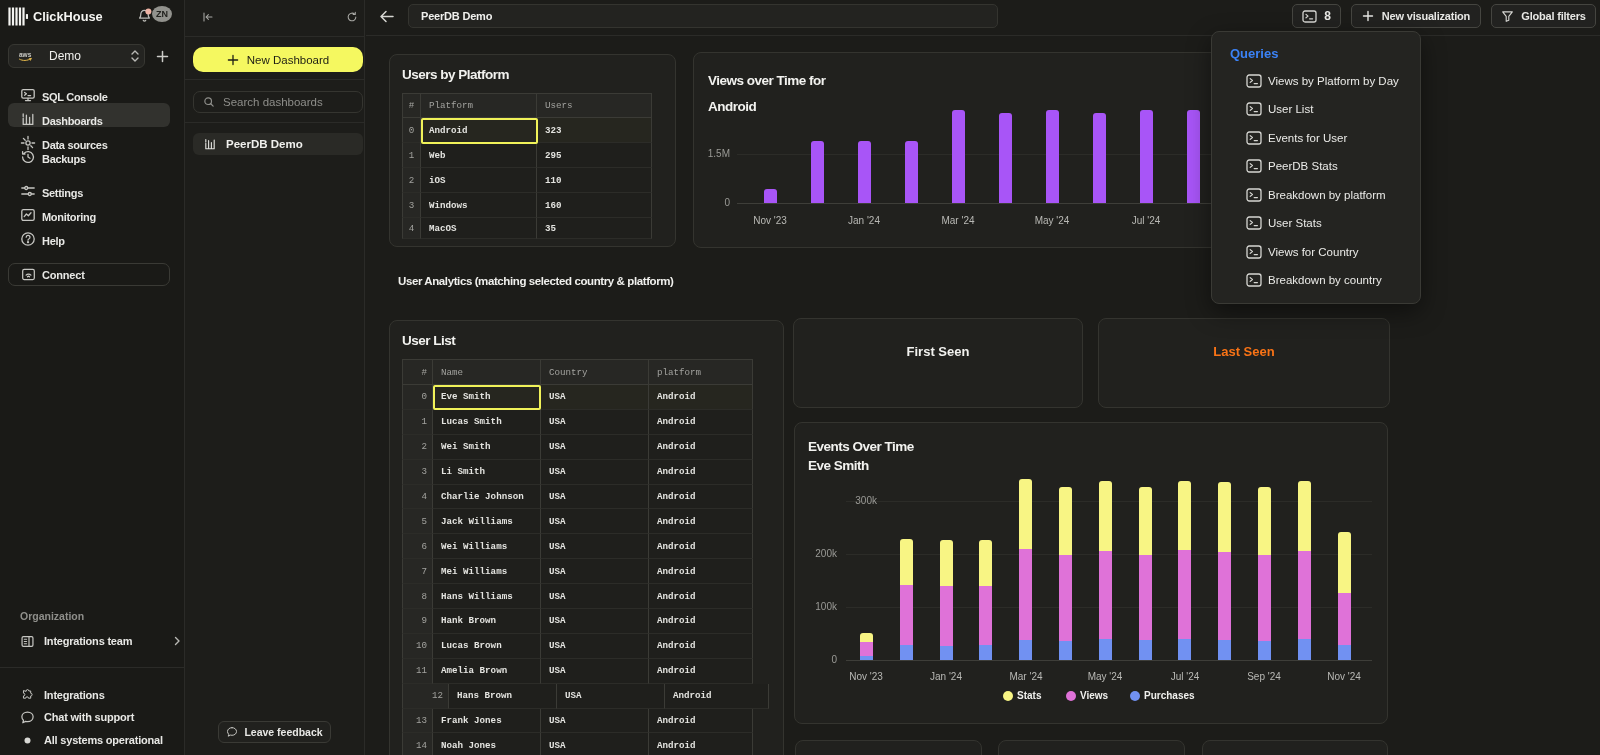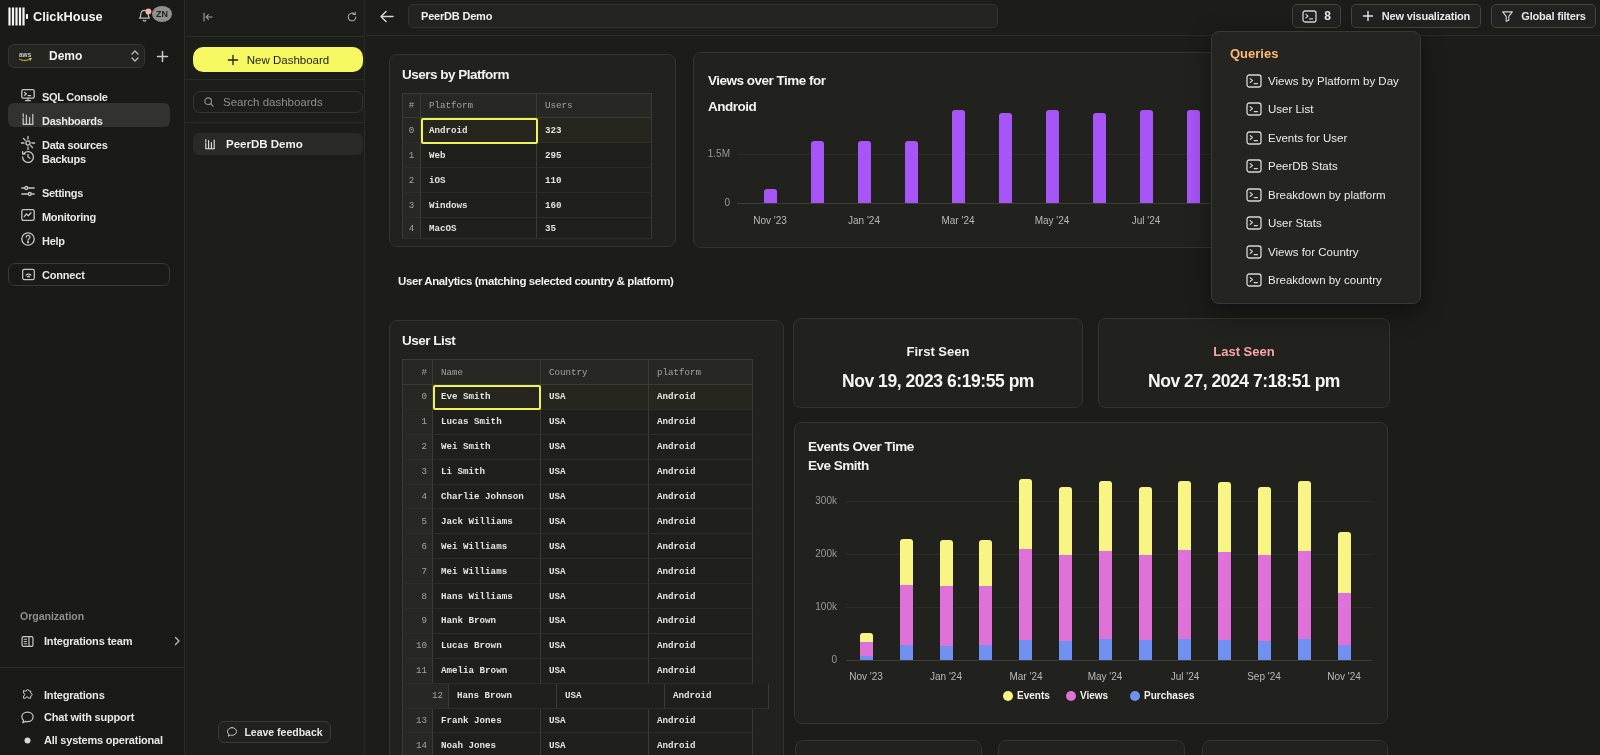--- a/index.html
+++ b/index.html
@@ -66,21 +66,21 @@
 <path d="M8.5 2.4 C5.9 2.4 4.8 4.3 4.8 6.3 C4.8 9.1 3.6 10.1 3.6 10.1 L13.4 10.1 C13.4 10.1 12.2 9.1 12.2 6.3 C12.2 4.3 11.1 2.4 8.5 2.4 Z" fill="none" stroke="#b9b9b5" stroke-width="1.25" stroke-linejoin="round"></path>
 <path d="M7.3 12.4 a1.4 1.4 0 0 0 2.4 0" fill="none" stroke="#b9b9b5" stroke-width="1.25" stroke-linecap="round"></path>
 <circle cx="12.4" cy="3.6" r="3" fill="#eeb3a4"></circle>
       </svg>
       <div class="abs" style="left:152px;top:6px;width:20px;height:16px;border-radius:50%;background:#92928d;color:#22221e;font-size:9px;font-weight:700;display:flex;align-items:center;justify-content:center;">ZN</div>
       <div class="abs" style="left:8px;top:44px;width:137px;height:24px;background:#242421;border:1px solid #373732;border-radius:6px;display:flex;align-items:center;">
 <svg style="margin-left:9px" width="15" height="11" viewBox="0 0 15 11">
           <text x="1" y="6" font-size="6.5" font-weight="700" fill="#c9c9c4" font-family="Liberation Sans">aws</text>
           <path d="M1.5 8.2 C4.5 10 9.5 10 13 7.6 M13 7.6 l-1.8 .2 M13 7.6 l-.5 1.6" stroke="#e8bb4c" stroke-width="1" fill="none" stroke-linecap="round"></path>
         </svg>
-<span style="margin-left:8px;font-size:12px;font-weight:700;color:#f0f0ed;padding-left:8px;">Demo</span>
+<span style="margin-left:8px;font-size:12px;font-weight:400;color:#f0f0ed;padding-left:8px;">Demo</span>
 <svg style="position:absolute;left:121px" width="10" height="14" viewBox="0 0 10 14">
           <path d="M2 5 L5 2 L8 5 M2 9 L5 12 L8 9" stroke="#b9b9b5" stroke-width="1.4" fill="none" stroke-linecap="round" stroke-linejoin="round"></path>
         </svg>
 </div>
       <svg class="abs" style="left:156px;top:50px" width="13" height="13" viewBox="0 0 13 13">
         <path d="M6.5 1.5 V11.5 M1.5 6.5 H11.5" stroke="#cdcdc9" stroke-width="1.5" stroke-linecap="round"></path>
       </svg>
       <div class="navitem" style="top:79px"><svg class="icn" width="16" height="16" viewBox="0 0 16 16">
           <rect x="1.8" y="2.6" width="12.4" height="8.6" rx="1.4"></rect>
           <path d="M5.5 13.6 h5 M8 11.4 v2"></path>
@@ -332,28 +332,26 @@
       <div class="tr">
         <div class="td idx first" style="width:31px;height:24.9px;">14</div>
         <div class="td" style="width:108px;height:24.9px;font-weight:700;">Noah Jones</div>
         <div class="td" style="width:108px;height:24.9px;font-weight:700;">USA</div>
         <div class="td" style="width:104px;height:24.9px;font-weight:700;">Android</div>
       </div>
     </div>
     <div class="selcell" style="left:433px;top:385px;width:108px;height:25px;"></div>
     <div class="panel" style="left:793px;top:318px;width:290px;height:90px;"></div>
     <div class="abs" style="left:793px;top:344px;width:290px;text-align:center;font-size:13px;font-weight:700;color:#f2f2ef;">First Seen</div>
-    <div class="abs" style="left:793px;top:371px;width:290px;text-align:center;font-size:17.5px;font-weight:700;letter-spacing:-0.45px;color:#f5f5f2;">Nov 19, 2023 6:19:55 pm</div>
     <div class="panel" style="left:1098px;top:318px;width:292px;height:90px;"></div>
-    <div class="abs" style="left:1098px;top:344px;width:292px;text-align:center;font-size:13px;font-weight:700;color:#fca5a5;">Last Seen</div>
-    <div class="abs" style="left:1098px;top:371px;width:292px;text-align:center;font-size:17.5px;font-weight:700;letter-spacing:-0.45px;color:#f5f5f2;">Nov 27, 2024 7:18:51 pm</div>
+    <div class="abs" style="left:1098px;top:344px;width:292px;text-align:center;font-size:13px;font-weight:700;color:#f97316;">Last Seen</div>
     <div class="panel" style="left:794px;top:422px;width:594px;height:302px;"></div>
     <div class="abs ptitle" style="left:808px;top:437px;line-height:19px;">Events Over Time<br>Eve Smith</div>
     <div class="grid" style="left:846px;top:501px;width:526px;"></div>
-    <div class="ylab" style="left:797px;top:495px;width:40px;">300k</div>
+    <div class="ylab" style="left:837px;top:495px;width:40px;">300k</div>
     <div class="grid" style="left:846px;top:554px;width:526px;"></div>
     <div class="ylab" style="left:797px;top:548px;width:40px;">200k</div>
     <div class="grid" style="left:846px;top:607px;width:526px;"></div>
     <div class="ylab" style="left:797px;top:601px;width:40px;">100k</div>
     <div class="grid base" style="left:846px;top:660px;width:526px;"></div>
     <div class="ylab" style="left:797px;top:654px;width:40px;">0</div>
     <div class="seg" style="left:860.0px;top:655.9px;width:13px;height:4px;background:#7191f2;"></div>
     <div class="seg" style="left:860.0px;top:641.9px;width:13px;height:14px;background:#df72d8;"></div>
     <div class="seg" style="left:860.0px;top:632.9px;width:13px;height:9px;background:#f8f584;border-radius:3px 3px 0 0;"></div>
     <div class="seg" style="left:899.8px;top:644.9px;width:13px;height:15px;background:#7191f2;"></div>
@@ -393,30 +391,30 @@
     <div class="seg" style="left:1337.6px;top:592.9px;width:13px;height:52px;background:#df72d8;"></div>
     <div class="seg" style="left:1337.6px;top:531.9px;width:13px;height:61px;background:#f8f584;border-radius:3px 3px 0 0;"></div>
     <div class="xlab" style="left:866px;top:671px;">Nov '23</div>
     <div class="xlab" style="left:946px;top:671px;">Jan '24</div>
     <div class="xlab" style="left:1026px;top:671px;">Mar '24</div>
     <div class="xlab" style="left:1105px;top:671px;">May '24</div>
     <div class="xlab" style="left:1185px;top:671px;">Jul '24</div>
     <div class="xlab" style="left:1264px;top:671px;">Sep '24</div>
     <div class="xlab" style="left:1344px;top:671px;">Nov '24</div>
     <div class="abs" style="left:1003px;top:691px;width:10px;height:10px;border-radius:50%;background:#f8f584;"></div>
-    <div class="abs" style="left:1017px;top:690px;font-size:10px;font-weight:600;color:#f0f0ed;">Events</div>
+    <div class="abs" style="left:1017px;top:690px;font-size:10px;font-weight:600;color:#f0f0ed;">Stats</div>
     <div class="abs" style="left:1066px;top:691px;width:10px;height:10px;border-radius:50%;background:#df72d8;"></div>
     <div class="abs" style="left:1080px;top:690px;font-size:10px;font-weight:600;color:#f0f0ed;">Views</div>
     <div class="abs" style="left:1130px;top:691px;width:10px;height:10px;border-radius:50%;background:#7191f2;"></div>
     <div class="abs" style="left:1144px;top:690px;font-size:10px;font-weight:600;color:#f0f0ed;">Purchases</div>
     <div class="panel" style="left:795px;top:740px;width:187px;height:40px;"></div>
     <div class="panel" style="left:998px;top:740px;width:187px;height:40px;"></div>
     <div class="panel" style="left:1202px;top:740px;width:186px;height:40px;"></div>
     <div id="popup" class="abs">
-      <div class="abs" style="left:18px;top:14px;font-size:13px;font-weight:700;color:#fdba74;">Queries</div>
+      <div class="abs" style="left:18px;top:14px;font-size:13px;font-weight:700;color:#3b82f6;">Queries</div>
       <div class="qitem" style="top:39px;"><svg width="16" height="14" viewBox="0 0 16 14" style="flex:none">
           <rect x="1" y="1" width="14" height="12" rx="2.2" stroke="#d6d6d2" stroke-width="1.3" fill="none"></rect>
           <path d="M4.2 4.6 l2.2 1.9 -2.2 1.9 M8.2 9.6 h3.2" stroke="#d6d6d2" stroke-width="1.25" fill="none" stroke-linecap="round" stroke-linejoin="round"></path>
         </svg>Views by Platform by Day</div>
       <div class="qitem" style="top:67px;"><svg width="16" height="14" viewBox="0 0 16 14" style="flex:none">
           <rect x="1" y="1" width="14" height="12" rx="2.2" stroke="#d6d6d2" stroke-width="1.3" fill="none"></rect>
           <path d="M4.2 4.6 l2.2 1.9 -2.2 1.9 M8.2 9.6 h3.2" stroke="#d6d6d2" stroke-width="1.25" fill="none" stroke-linecap="round" stroke-linejoin="round"></path>
         </svg>User List</div>
       <div class="qitem" style="top:96px;"><svg width="16" height="14" viewBox="0 0 16 14" style="flex:none">
           <rect x="1" y="1" width="14" height="12" rx="2.2" stroke="#d6d6d2" stroke-width="1.3" fill="none"></rect>

